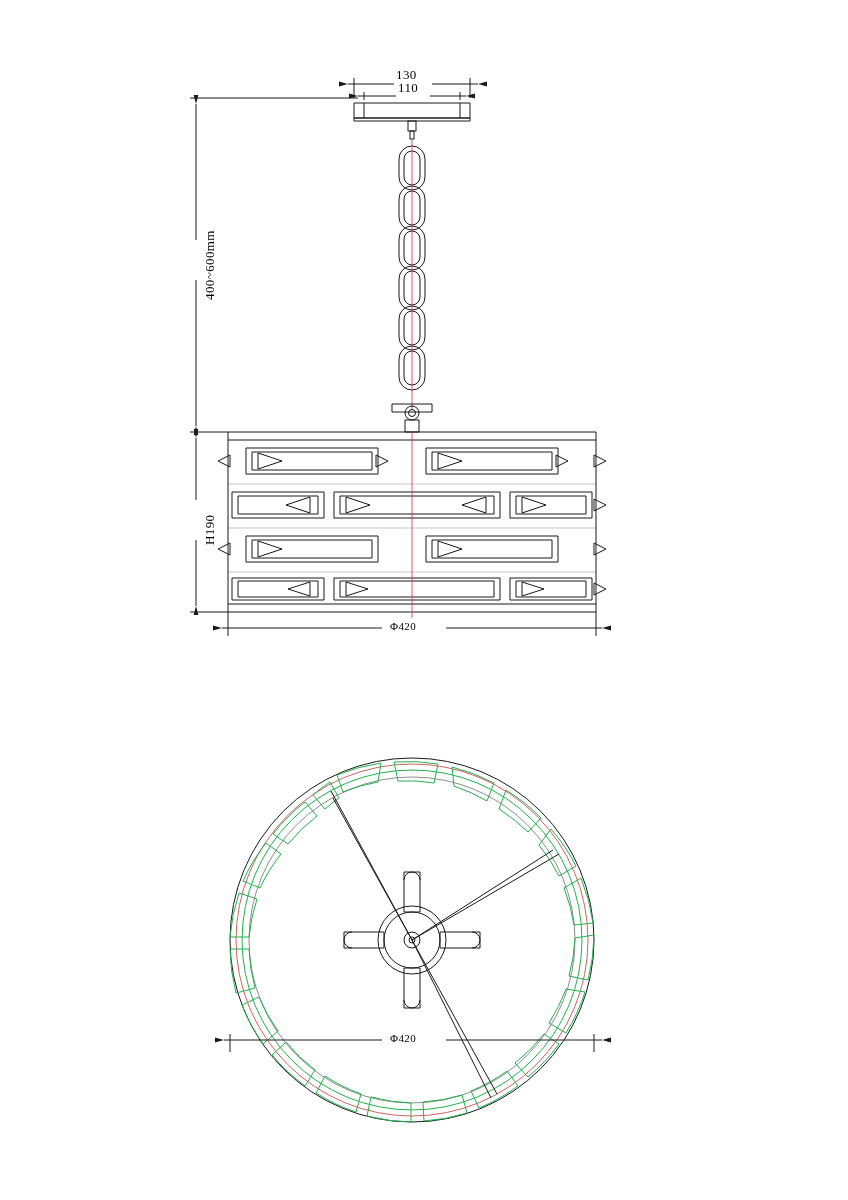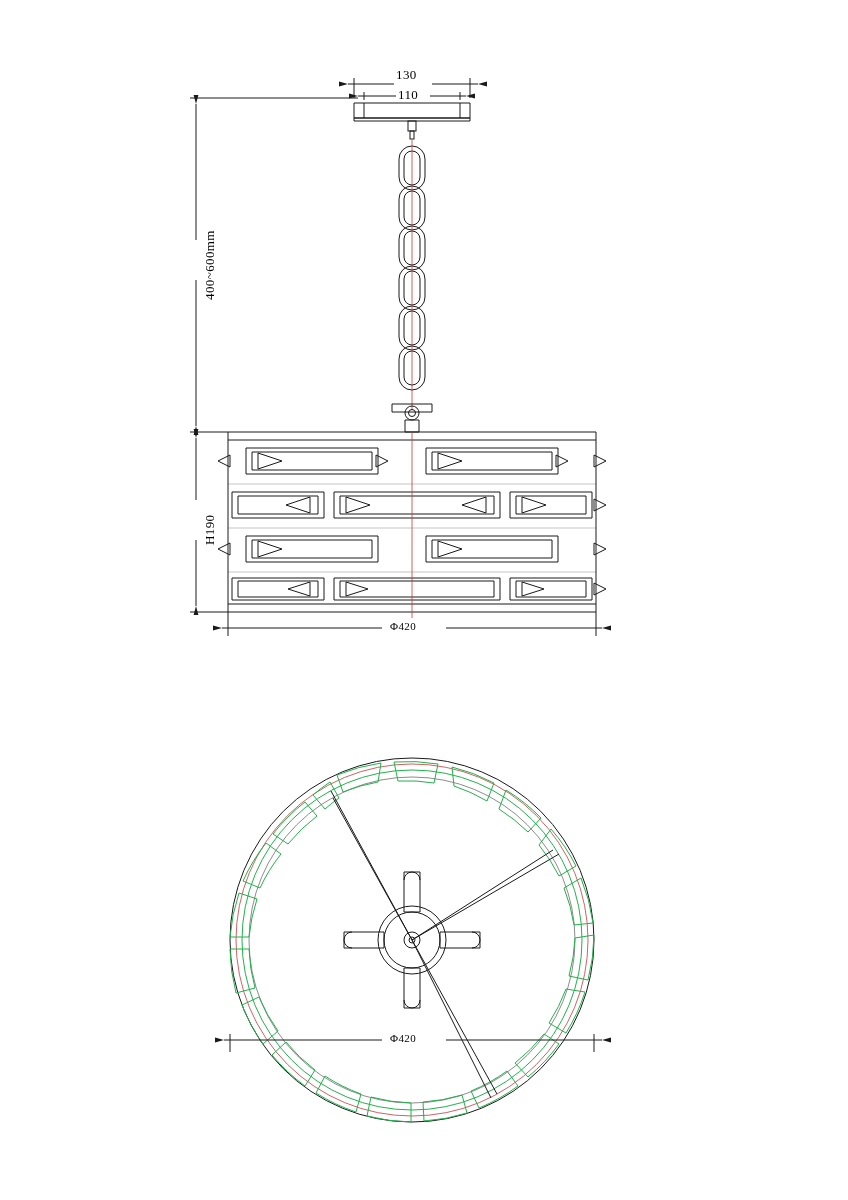--- a/index.html
+++ b/index.html
@@ -246,21 +246,21 @@
       <g>
         <path d="M224,1040 L382,1040" stroke="#1a1a1a" marker-start="url(#arrowL)"></path>
         <path d="M446,1040 L602,1040" stroke="#1a1a1a" marker-end="url(#arrowR)"></path>
         <path d="M230,1034 L230,1052 M594,1034 L594,1052" stroke="#1a1a1a"></path>
       </g>
     </g>
   </svg>
 
   <div class="dimtext" style="left:396px; top:67px;">130</div>
 
-  <div class="dimtext" style="left:398px; top:80px;margin-top:7px;">110</div>
+  <div class="dimtext" style="left:398px; top:80px;">110</div>
 
   <div class="dimtext vertical" style="left:202px; top:300px;">400~600mm</div>
 
   <div class="dimtext vertical" style="left:202px; top:545px;">H190</div>
 
   <div class="dimtext big" style="left:390px; top:620px;">Φ420</div>
 
   <div class="dimtext big" style="left:390px; top:1032px;">Φ420</div>
 
 </div>

